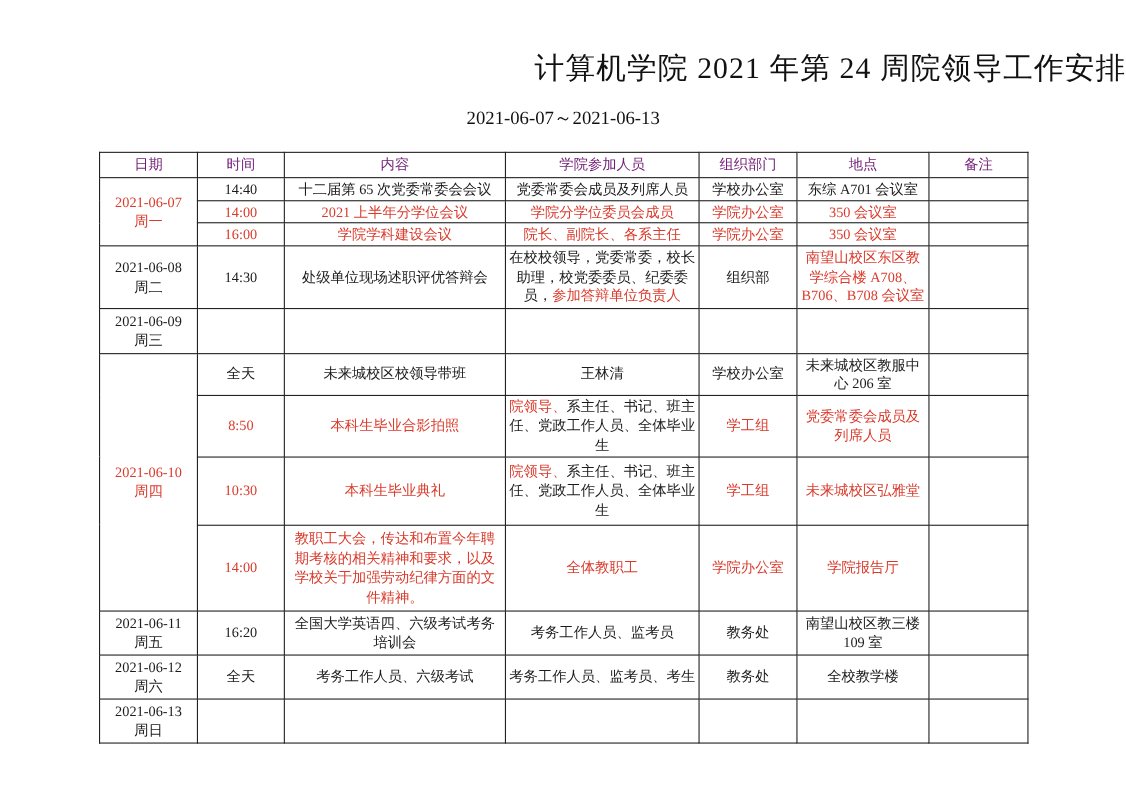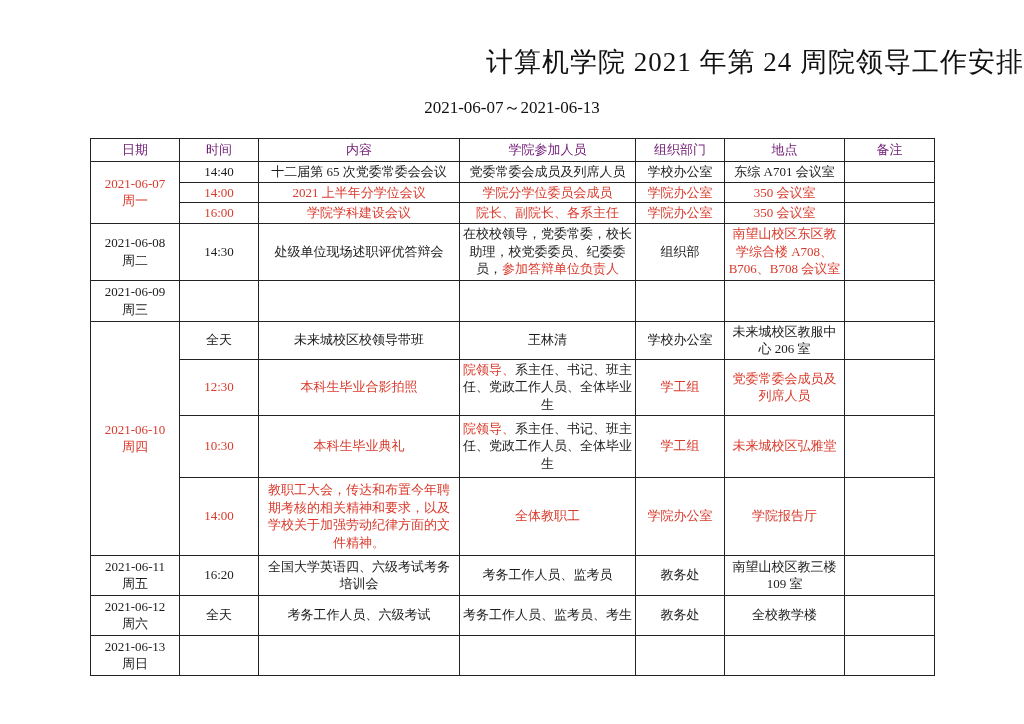--- a/index.html
+++ b/index.html
@@ -120,21 +120,21 @@
             <div>周四</div>
           </td>
           <td><span class="c-black">全天</span></td>
           <td><span class="c-black">未来城校区校领导带班</span></td>
           <td><span class="c-black">王林清</span></td>
           <td><span class="c-black">学校办公室</span></td>
           <td><span class="c-black">未来城校区教服中心 206 室</span></td>
           <td></td>
         </tr>
         <tr style="height: 56px;">
-          <td><span class="c-red">12:30</span></td>
+          <td><span class="c-red">8:50</span></td>
           <td><span class="c-red">本科生毕业合影拍照</span></td>
           <td><span class="c-red">院领导、</span><span class="c-black">系主任、书记、班主任、党政工作人员、全体毕业生</span></td>
           <td><span class="c-red">学工组</span></td>
           <td><span class="c-red">党委常委会成员及列席人员</span></td>
           <td></td>
         </tr>
         <tr style="height: 62px;">
           <td><span class="c-red">10:30</span></td>
           <td><span class="c-red">本科生毕业典礼</span></td>
           <td><span class="c-red">院领导、</span><span class="c-black">系主任、书记、班主任、党政工作人员、全体毕业生</span></td>

